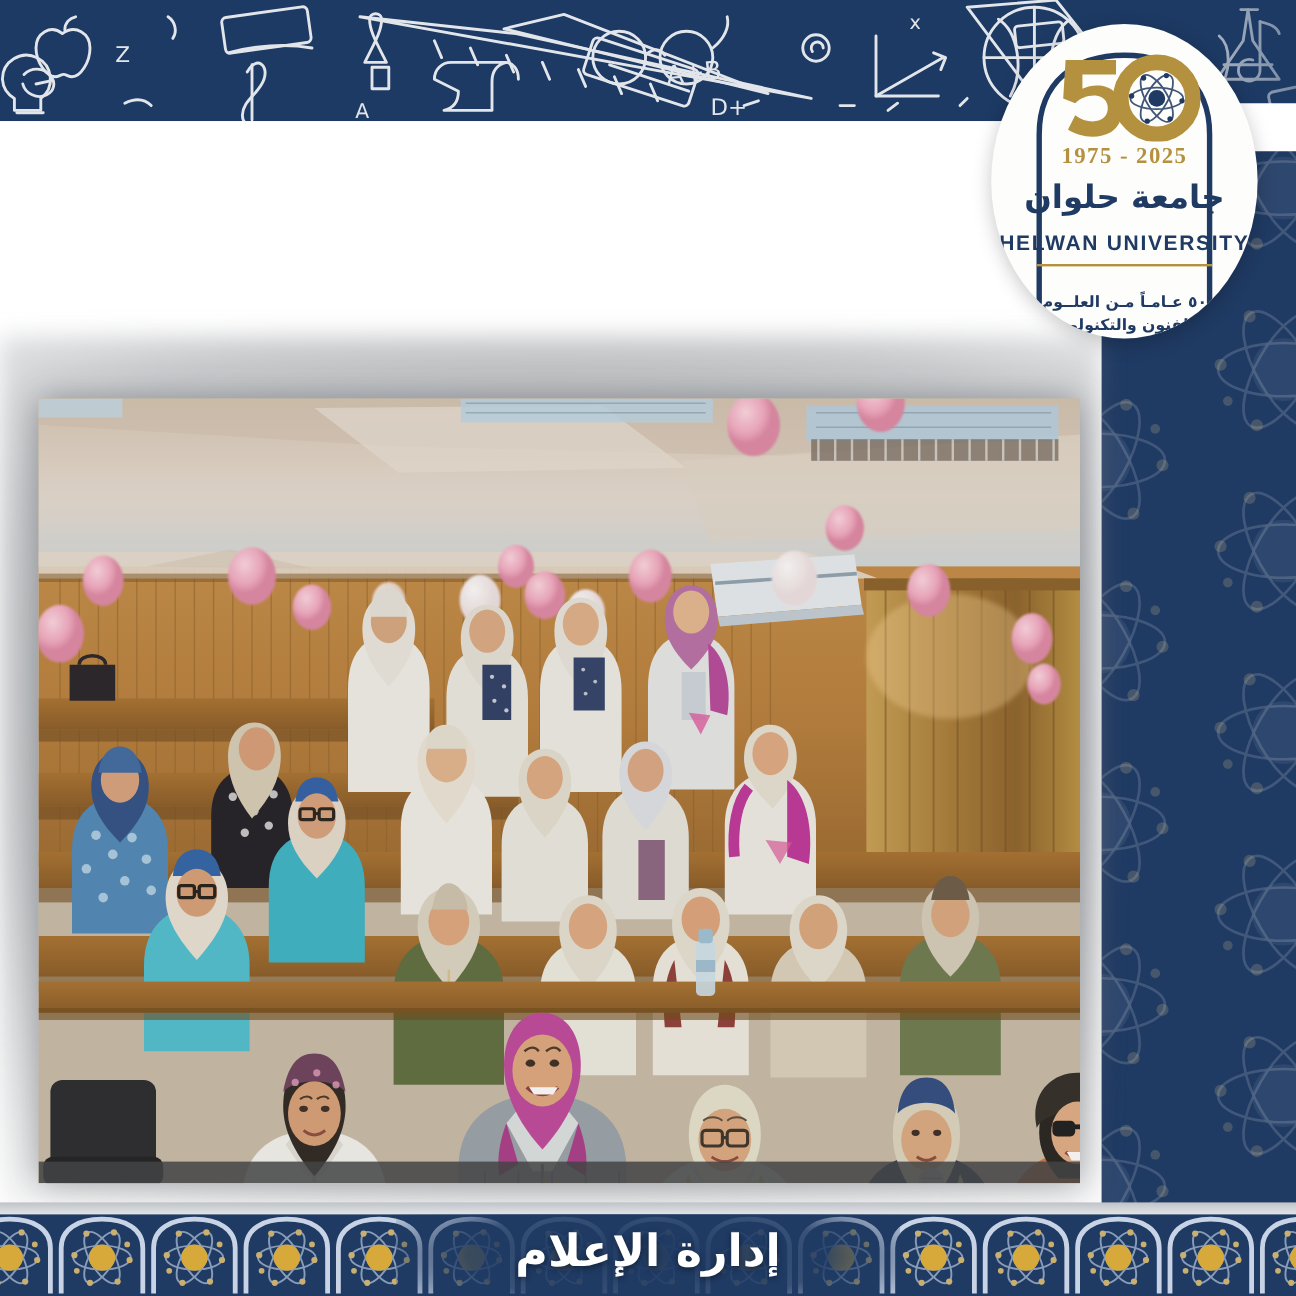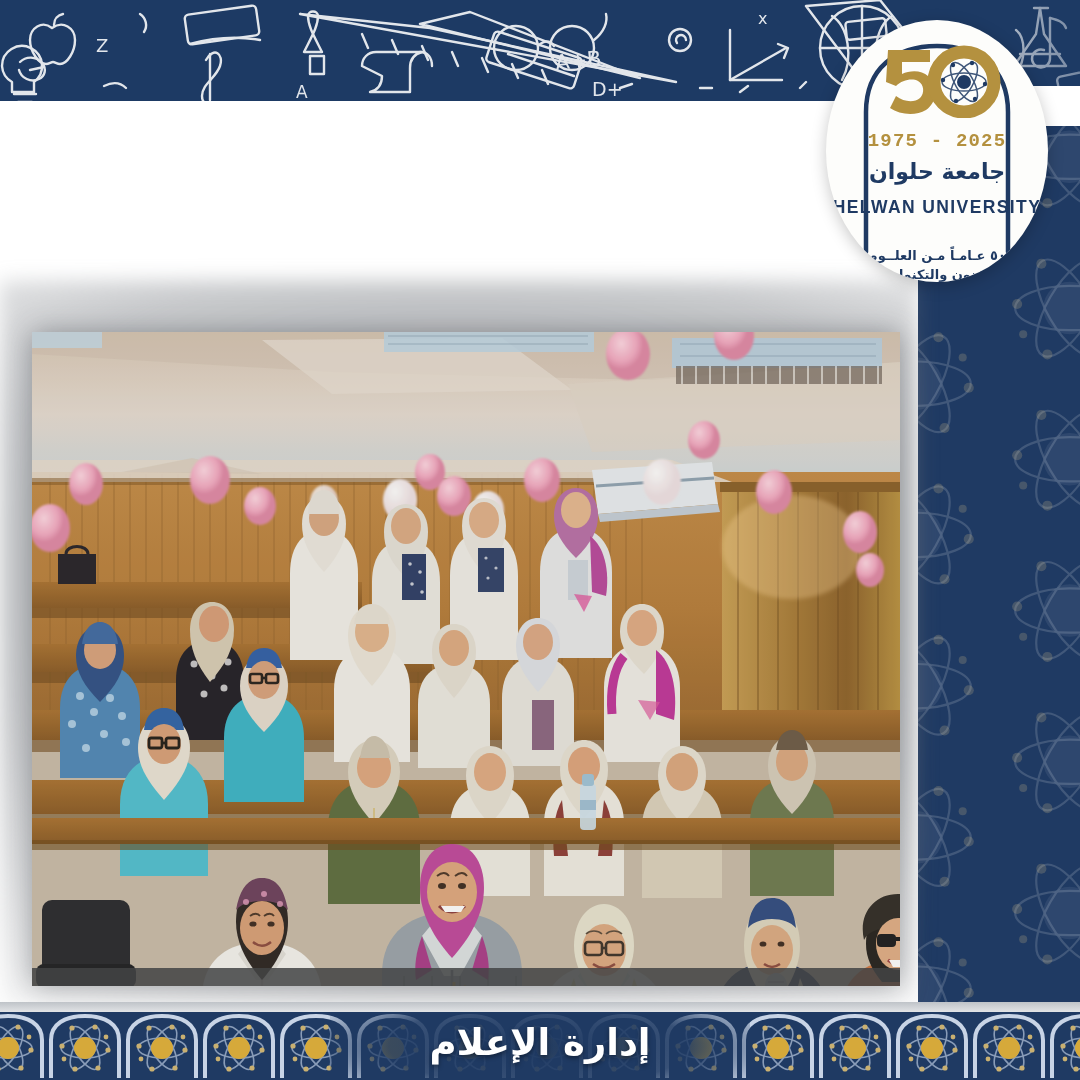--- a/index.html
+++ b/index.html
@@ -47,25 +47,25 @@
     display:flex;flex-direction:column;align-items:center;
     overflow:hidden;
   }
   .logo-arch{position:absolute;left:50%;top:18px;transform:translateX(-50%);}
   .logo-inner{
     position:relative;z-index:2;width:100%;height:100%;
     display:flex;flex-direction:column;align-items:center;padding-top:22px;box-sizing:border-box;
   }
   .fifty-wrap{position:relative;width:130px;height:76px;display:flex;align-items:center;justify-content:center;}
   .years{
-    margin-top:12px;color:#b4913f;font-weight:bold;font-size:19px;letter-spacing:1.2px;
-    font-family:Liberation Mono, monospace;
+    margin-top:2px;color:#b4913f;font-weight:bold;font-size:19px;letter-spacing:1.2px;
+    font-family:Liberation Serif, serif;
   }
   .arabic-name{
-    margin-top:9px;color:#1f3a63;font-size:22px;font-weight:bold;
+    margin-top:9px;color:#1f3a63;font-size:27px;font-weight:bold;
     font-family:"DejaVu Sans",sans-serif;direction:rtl;letter-spacing:1px;line-height:1;
   }
   .eng-name{
     margin-top:14px;color:#1f3a63;font-size:17.5px;font-weight:bold;letter-spacing:1.4px;
     font-family:"Liberation Sans",sans-serif;
   }
   .gold-rule{width:146px;height:2px;background:#b4913f;margin-top:7px;}
   .tagline{
     margin-top:22px;color:#1f3a63;font-size:13px;direction:rtl;text-align:center;
     font-family:"DejaVu Sans",sans-serif;line-height:1.45;font-weight:bold;width:200px;

